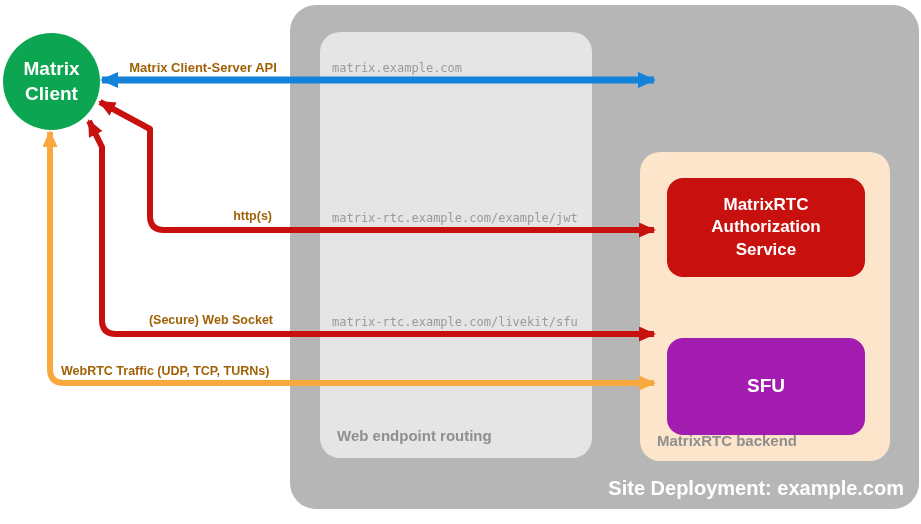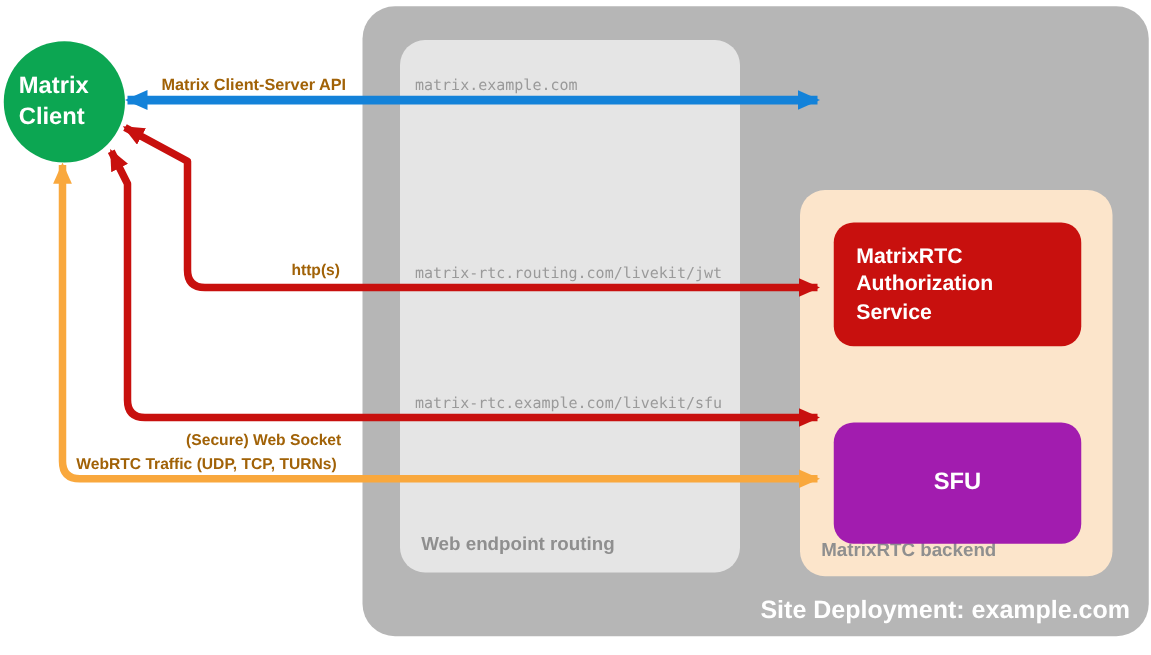--- a/index.html
+++ b/index.html
@@ -51,21 +51,21 @@
     font-size: 20px;
     color: #ffffff;
     white-space: nowrap;
   }
 
   
   .node {
     display: flex;
     align-items: center;
     justify-content: center;
-    text-align: left;
+    text-align: center;
     color: #ffffff;
     font-weight: bold;
     line-height: 1.3;
   }
   .client-circle {
     left: 3px; top: 33px;
     width: 97px; height: 97px;
     border-radius: 50%;
     background: #0ca652;
     font-size: 19px;
@@ -100,21 +100,21 @@
   
   .conn-label {
     position: absolute;
     font-weight: bold;
     font-size: 12.5px;
     color: #a16207;
     white-space: nowrap;
   }
   .lbl-csapi  { left: 120px; top: 60px;  width: 166px; text-align: center; font-size: 13px; }
   .lbl-https  { left: 172px; top: 209px; width: 100px; text-align: right; }
-  .lbl-ws     { left: 120px; top: 313px; width: 153px; text-align: right; margin-top: 32px; }
+  .lbl-ws     { left: 120px; top: 313px; width: 153px; text-align: right; }
   .lbl-webrtc { left: 61px;  top: 364px; width: 212px; text-align: left; }
 
   .endpoint-label {
     position: absolute;
     left: 332px;
     font-family: "DejaVu Sans Mono", "Liberation Mono", monospace;
     font-size: 12px;
     color: #9a9a9a;
     white-space: nowrap;
   }
@@ -179,17 +179,17 @@
   <div class="conn-label lbl-csapi">Matrix Client-Server API</div>
 
   <div class="conn-label lbl-https">http(s)</div>
 
   <div class="conn-label lbl-ws">(Secure) Web Socket</div>
 
   <div class="conn-label lbl-webrtc">WebRTC Traffic (UDP, TCP, TURNs)</div>
 
   <div class="endpoint-label ep-homeserver">matrix.example.com</div>
 
-  <div class="endpoint-label ep-jwt">matrix-rtc.routing.com/livekit/jwt</div>
+  <div class="endpoint-label ep-jwt">matrix-rtc.example.com/example/jwt</div>
 
   <div class="endpoint-label ep-sfu">matrix-rtc.example.com/livekit/sfu</div>
 
 </div>
 
 </body></html>

